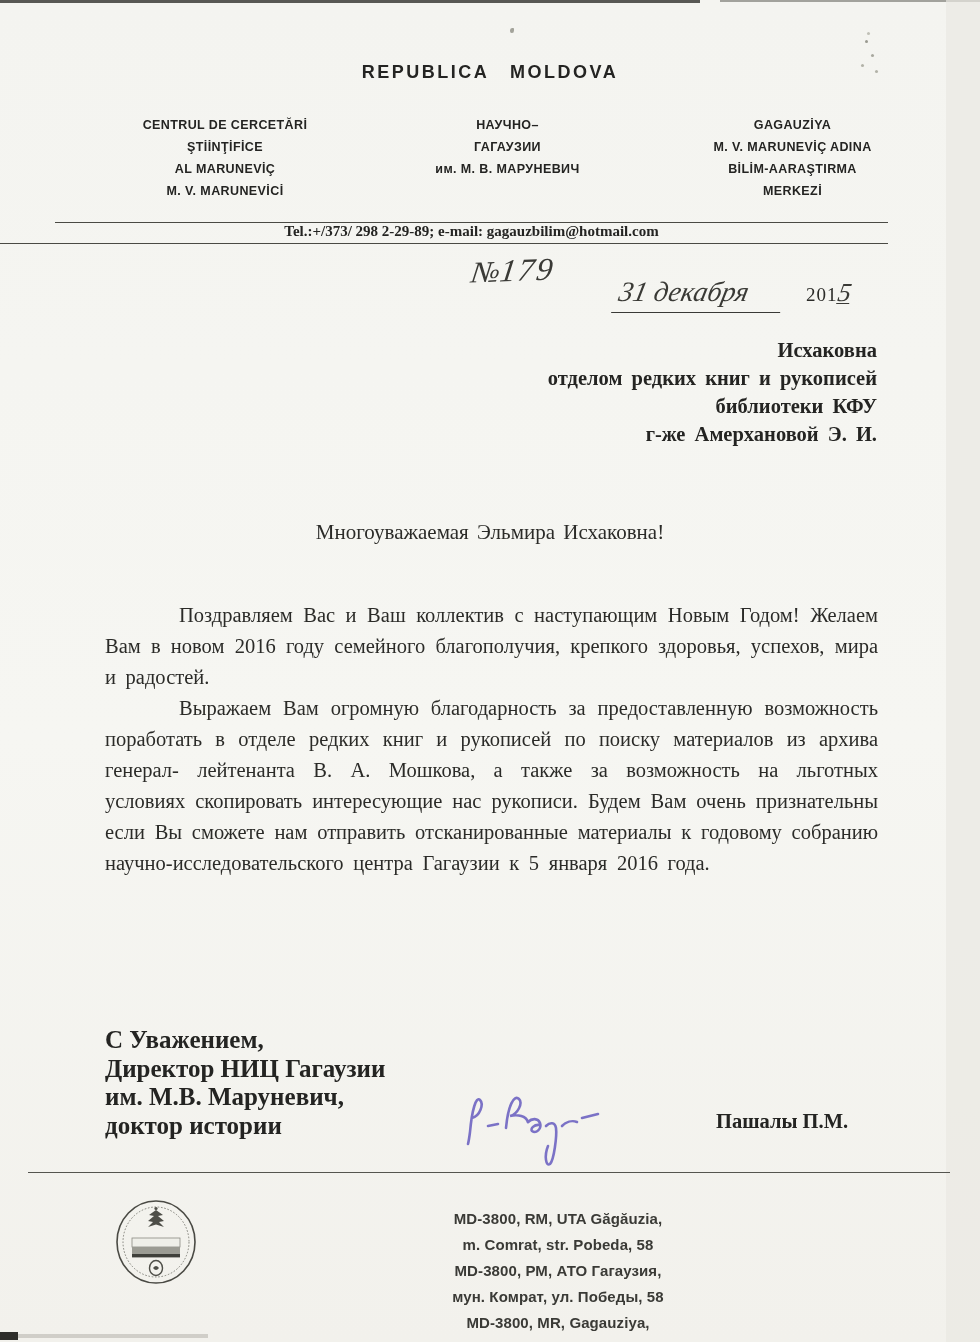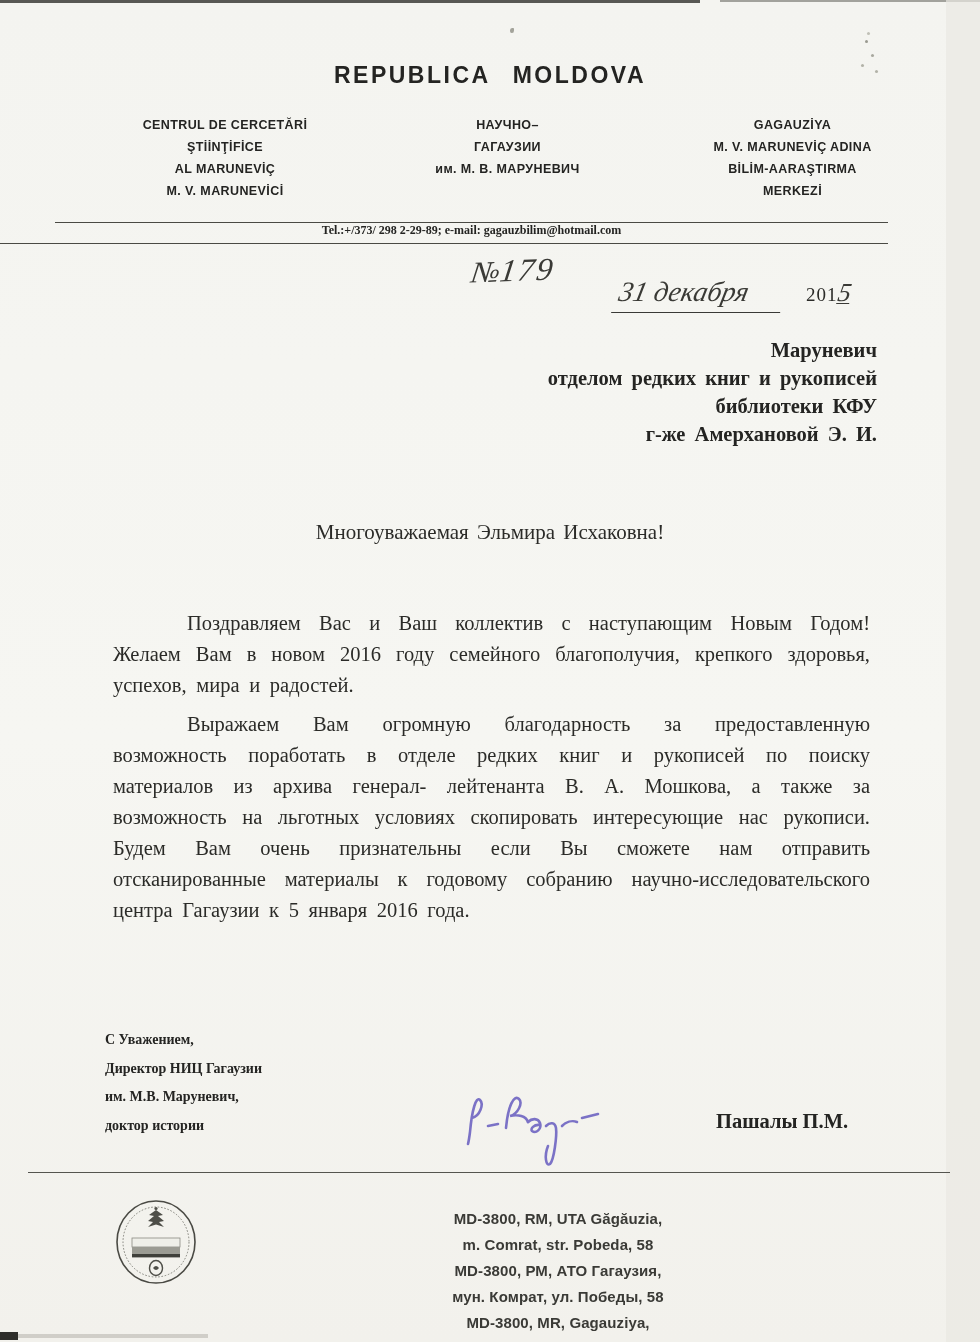--- a/index.html
+++ b/index.html
@@ -14,34 +14,34 @@
   .scan-top2{position:absolute;top:0;left:720px;width:260px;height:2px;background:#6a6a64;opacity:.6;}
   .scan-right{position:absolute;top:0;right:0;width:34px;height:1342px;background:#e9e8e2;opacity:.7;}
   .scan-bottom{position:absolute;bottom:2px;left:0;width:18px;height:8px;background:#2e2e2a;}
   .scan-bottom2{position:absolute;bottom:4px;left:18px;width:190px;height:4px;background:#b9b8b0;opacity:.6;}
   .speck{position:absolute;top:40px;left:865px;width:3px;height:3px;background:#9a9a90;border-radius:50%;
     box-shadow:6px 14px 0 #a8a89e, -4px 24px 0 #b2b2a8, 10px 30px 0 #b2b2a8, 2px -8px 0 #c0c0b6;}
   .speck2{position:absolute;top:28px;left:510px;width:4px;height:5px;background:#8f8f85;border-radius:50% 20% 50% 40%;opacity:.8;}
 
   
   .title{position:absolute;top:62px;left:0;width:100%;text-align:center;
-    font-family:"Liberation Sans",sans-serif;font-weight:bold;font-size:23px;
+    font-family:"Liberation Sans",sans-serif;font-weight:bold;font-size:18px;
     letter-spacing:2.5px;word-spacing:14px;color:#242422;}
   .head-cols{position:absolute;top:114px;left:110px;width:800px;display:flex;justify-content:space-between;}
   .head-col{font-family:"Liberation Sans",sans-serif;font-weight:bold;font-size:12.5px;
     line-height:22px;text-align:center;letter-spacing:.4px;color:#242422;}
   .head-col.c1{width:230px;}
   .head-col.c2{width:280px;}
   .head-col.c3{width:235px;}
 
   .rule{position:absolute;left:55px;width:833px;height:0;border-top:1.6px solid #4a4a44;}
   .rule.r1{top:222px;}
   .rule.r2{top:243px;width:888px;left:0;}
   .contact{position:absolute;top:223px;left:55px;width:833px;text-align:center;
-    font-weight:bold;font-size:12px;color:#242422;}
+    font-weight:bold;font-size:15px;color:#242422;}
 
   
   .hand{font-style:italic;color:#3a3a36;}
   .ref-no{position:absolute;top:252px;left:472px;font-size:30px;transform:skewX(-10deg) rotate(-2deg);}
   .ref-no .digits{font-size:32px;letter-spacing:2px;}
   .date-line{position:absolute;top:276px;left:615px;white-space:nowrap;}
   .date-hand{display:inline-block;font-style:italic;font-size:28px;color:#3a3a36;
     transform:skewX(-12deg);border-bottom:1.8px solid #3a3a36;padding:0 36px 4px 4px;}
   .year-print{font-size:19px;color:#2b2b28;margin-left:22px;letter-spacing:1px;}
   .year-hand{display:inline-block;font-style:italic;font-size:26px;color:#3a3a36;
@@ -50,25 +50,25 @@
   
   .recipient{position:absolute;top:336px;right:103px;text-align:right;
     font-weight:bold;font-size:20.5px;line-height:28px;color:#242422;word-spacing:4px;}
 
   .salutation{position:absolute;top:520px;left:0;width:100%;text-align:center;
     font-size:21px;color:#2b2b28;word-spacing:3px;}
 
   
   .body-text{position:absolute;top:600px;left:105px;width:773px;
     font-size:20.5px;line-height:31px;text-align:justify;color:#2b2b28;word-spacing:4.5px;}
-  .body-text p{margin:8px;text-indent:74px;}
+  .body-text p{margin:0;text-indent:74px;}
 
   
   .sig-block{position:absolute;top:1026px;left:105px;font-weight:bold;
-    font-size:14px;line-height:28.5px;color:#242422;}
+    font-size:25px;line-height:28.5px;color:#242422;}
   .signer{position:absolute;top:1110px;left:716px;font-weight:bold;font-size:20.5px;color:#242422;}
   .scribble{position:absolute;top:1080px;left:458px;}
 
   
   .foot-rule{position:absolute;top:1172px;left:28px;width:922px;height:0;border-top:1.3px solid #55554f;}
   .footer{position:absolute;top:1206px;left:213px;width:690px;display:flex;justify-content:space-between;flex-direction:column;}
   .foot-col{font-family:"Liberation Sans",sans-serif;font-weight:600;font-size:15px;
     line-height:26px;text-align:center;color:#3a3a36;letter-spacing:.1px;}
   .seal{position:absolute;top:1198px;left:114px;}
 </style>
@@ -112,21 +112,21 @@
   <div class="rule r2"></div>
 
   <div class="ref-no hand">
     <span>№</span><span class="digits">179</span>
   </div>
   <div class="date-line">
     <span class="date-hand">31 декабря</span><span class="year-print">201</span><span class="year-hand">5</span>
   </div>
 
   <div class="recipient">
-    <div>Маруневич</div>
+    <div>Исхаковна</div>
     <div>отделом  редких книг и  рукописей</div>
     <div>библиотеки КФУ</div>
     <div>г-же Амерхановой Э. И.</div>
   </div>
 
   <div class="salutation">Многоуважаемая  Эльмира Исхаковна!</div>
 
   <div class="body-text">
     <p>Поздравляем Вас и Ваш коллектив с наступающим Новым Годом! Желаем Вам в новом 2016 году семейного благополучия, крепкого здоровья, успехов, мира и радостей.</p>
     <p>Выражаем Вам огромную благодарность за предоставленную возможность поработать в отделе редких книг и рукописей по поиску материалов из архива генерал- лейтенанта В. А. Мошкова, а также за возможность на льготных условиях скопировать интересующие нас рукописи. Будем Вам очень признательны если Вы сможете нам отправить отсканированные материалы к годовому собранию научно-исследовательского центра Гагаузии к 5 января 2016 года.</p>

